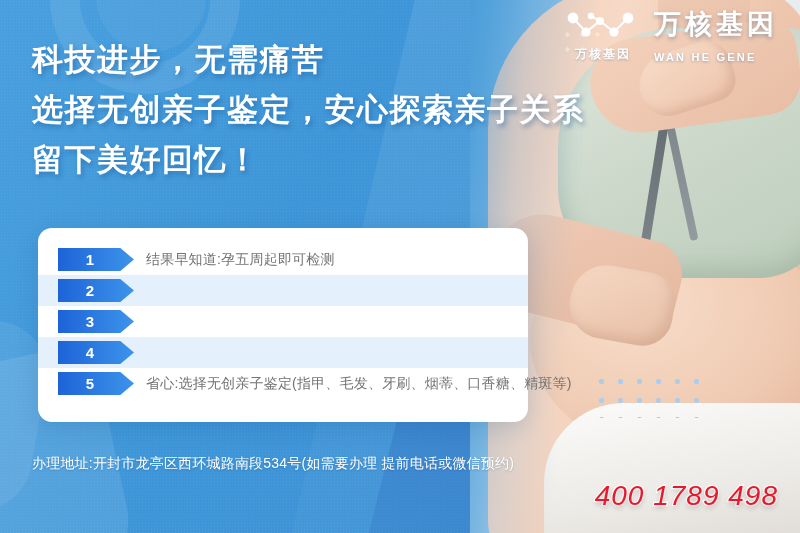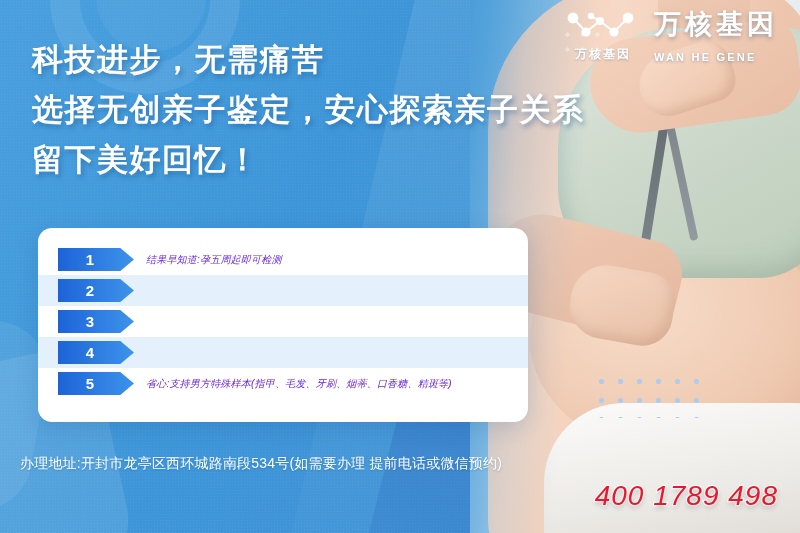--- a/index.html
+++ b/index.html
@@ -279,32 +279,31 @@
     color:#fff;
     font-size:15px;
     font-weight:700;
     display:flex; align-items:center; justify-content:center;
     flex:none;
     padding-right:12px;
     clip-path:polygon(0 0, 82% 0, 100% 50%, 82% 100%, 0 100%);
   }
   .row-text{
     margin-left:12px;
-    color:#6d28d9;
-    font-size:10px;
+    color:#737373;
+    font-size:14px;
     font-weight:500;
     white-space:nowrap;
     letter-spacing:.2px;
-    font-style:italic;
   }
 
   
   .address{
     position:absolute;
-    left:20px; top:455px;
+    left:32px; top:455px;
     color:#fff;
     font-size:14px;
     letter-spacing:.2px;
     white-space:nowrap;
     z-index:8;
     text-shadow:0 1px 2px rgba(10,60,120,.28);
   }
 
   
   .phone{
@@ -396,21 +395,21 @@
       <span class="badge">2</span>
     </div>
     <div class="row">
       <span class="badge">3</span>
     </div>
     <div class="row alt">
       <span class="badge">4</span>
     </div>
     <div class="row">
       <span class="badge">5</span>
-      <span class="row-text">省心:支持男方特殊样本(指甲、毛发、牙刷、烟蒂、口香糖、精斑等)</span>
+      <span class="row-text">省心:选择无创亲子鉴定(指甲、毛发、牙刷、烟蒂、口香糖、精斑等)</span>
     </div>
   </div>
 
   <div class="address">办理地址:开封市龙亭区西环城路南段534号(如需要办理 提前电话或微信预约)</div>
 
   <div class="phone">400 1789 498</div>
 
 </div>
 
 </body></html>

